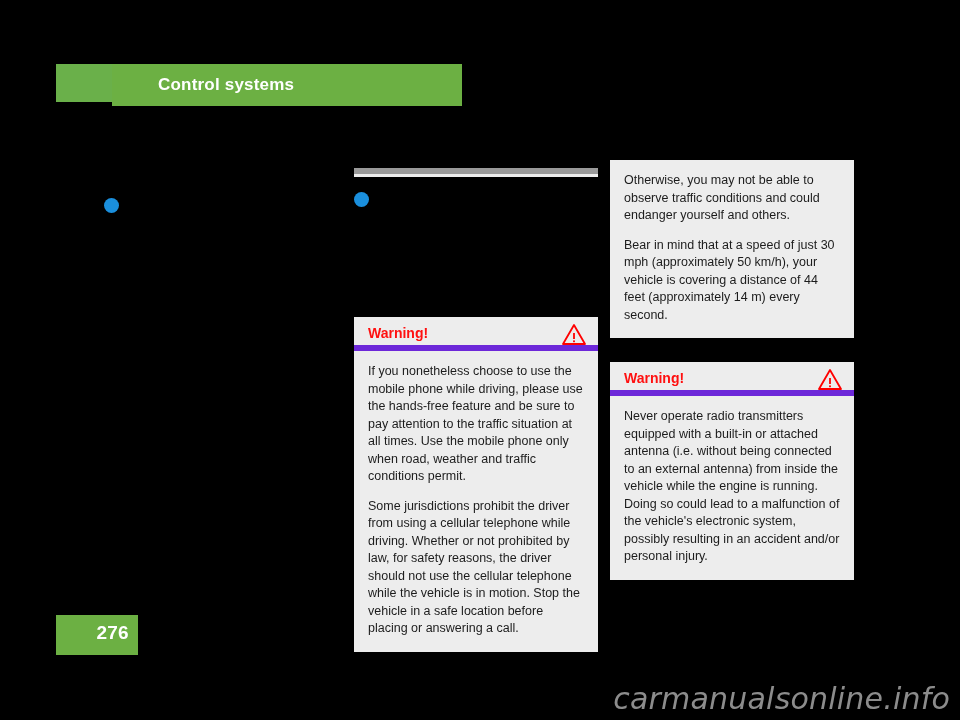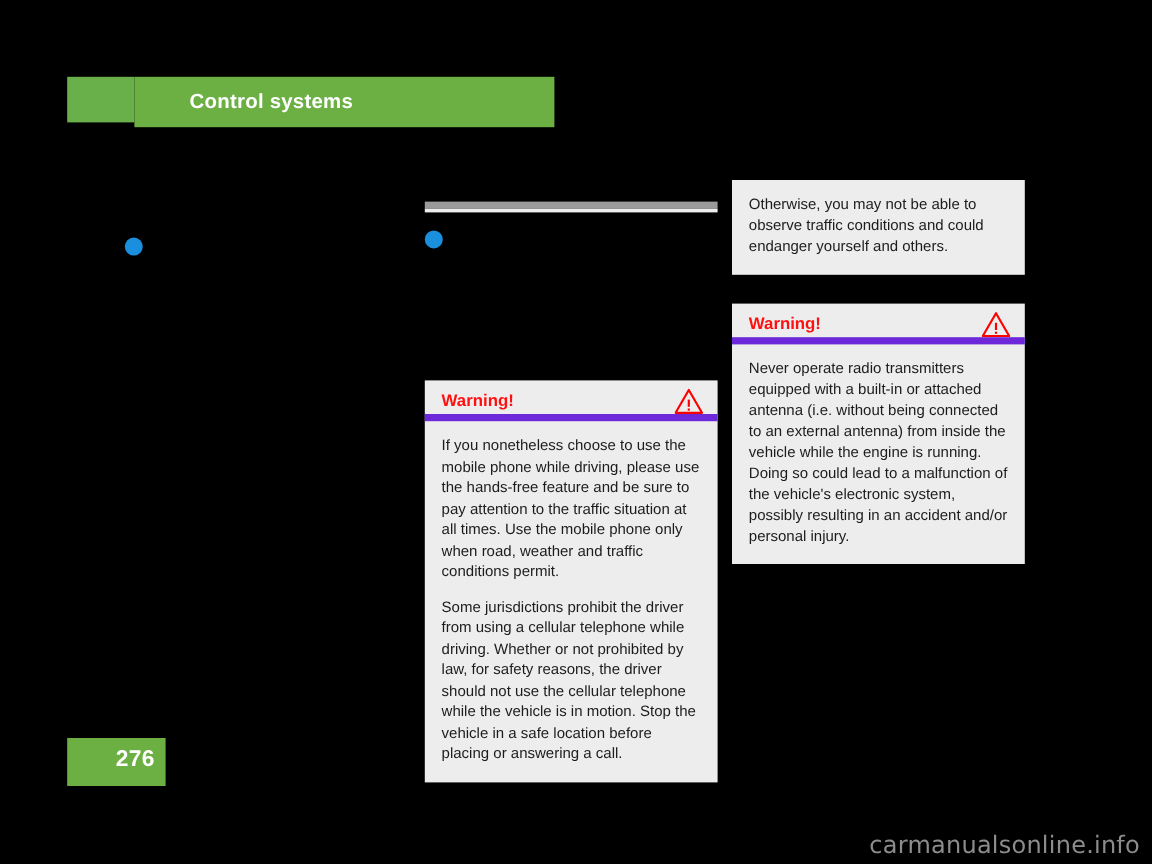--- a/index.html
+++ b/index.html
@@ -151,24 +151,25 @@
     font-weight: bold;
     color: #ffffff;
     letter-spacing: 0.3px;
   }
 
   
   #watermark {
     position: absolute;
     right: 10px;
     bottom: 4px;
-    font-size: 20px;
+    font-size: 30px;
     color: #8c8c8c;
     letter-spacing: 0.2px;
     font-family: "DejaVu Sans", sans-serif;
+    font-style: italic;
   }
 </style>
 </head>
 <body>
 
 <div id="chapter-header">
   <div class="tab-dark"></div>
   <div class="tab-bar"></div>
   <div class="tab-title">Control systems</div>
 </div>
@@ -197,22 +198,23 @@
     </div>
     <div class="warning-body">
       <p>If you nonetheless choose to use the mobile phone while driving, please use the hands-free feature and be sure to pay attention to the traffic situation at all times. Use the mobile phone only when road, weather and traffic conditions permit.</p>
       <p>Some jurisdictions prohibit the driver from using a cellular telephone while driving. Whether or not prohibited by law, for safety reasons, the driver should not use the cellular telephone while the vehicle is in motion. Stop the vehicle in a safe location before placing or answering a call.</p>
     </div>
   </div>
 </div>
 
 <div class="column" id="column-right">
 
-  <div class="info-box" style="">
+  <div class="info-box" style="margin-top: 10px;">
     <p>Otherwise, you may not be able to observe traffic conditions and could endanger yourself and others.</p>
+    <p>Bear in mind that at a speed of just 30 mph (approximately 50 km/h), your vehicle is covering a distance of 44 feet (approximately 14 m) every second.</p>
   </div>
 
   <div class="warning-box" style="margin-top: 24px;">
     <div class="warning-head">
       <span class="warning-title">Warning!</span>
       <svg class="warning-icon" viewBox="0 0 24 22">
         <polygon points="12,2 23,21 1,21" fill="none" stroke="#ff0000" stroke-width="1.8" stroke-linejoin="round"></polygon>
         <rect x="11.1" y="10" width="1.8" height="6" fill="#ff0000"></rect>
         <rect x="11.1" y="17.4" width="1.8" height="1.8" fill="#ff0000"></rect>
       </svg>

